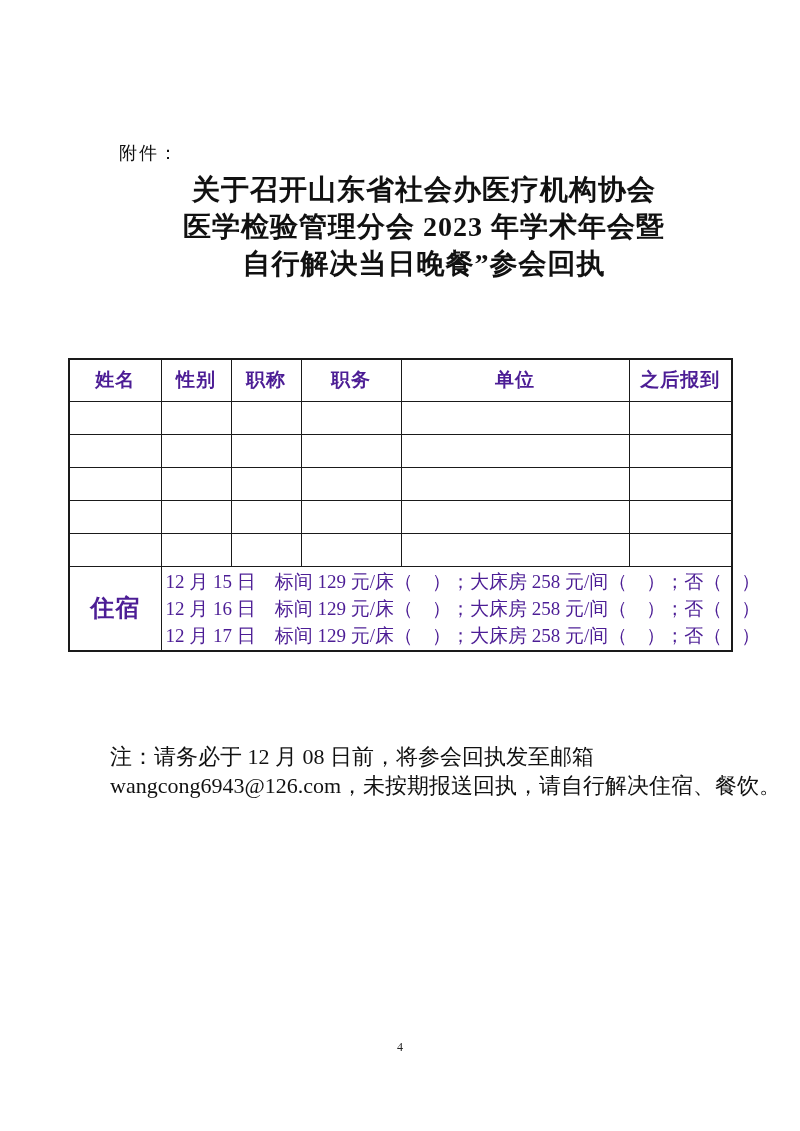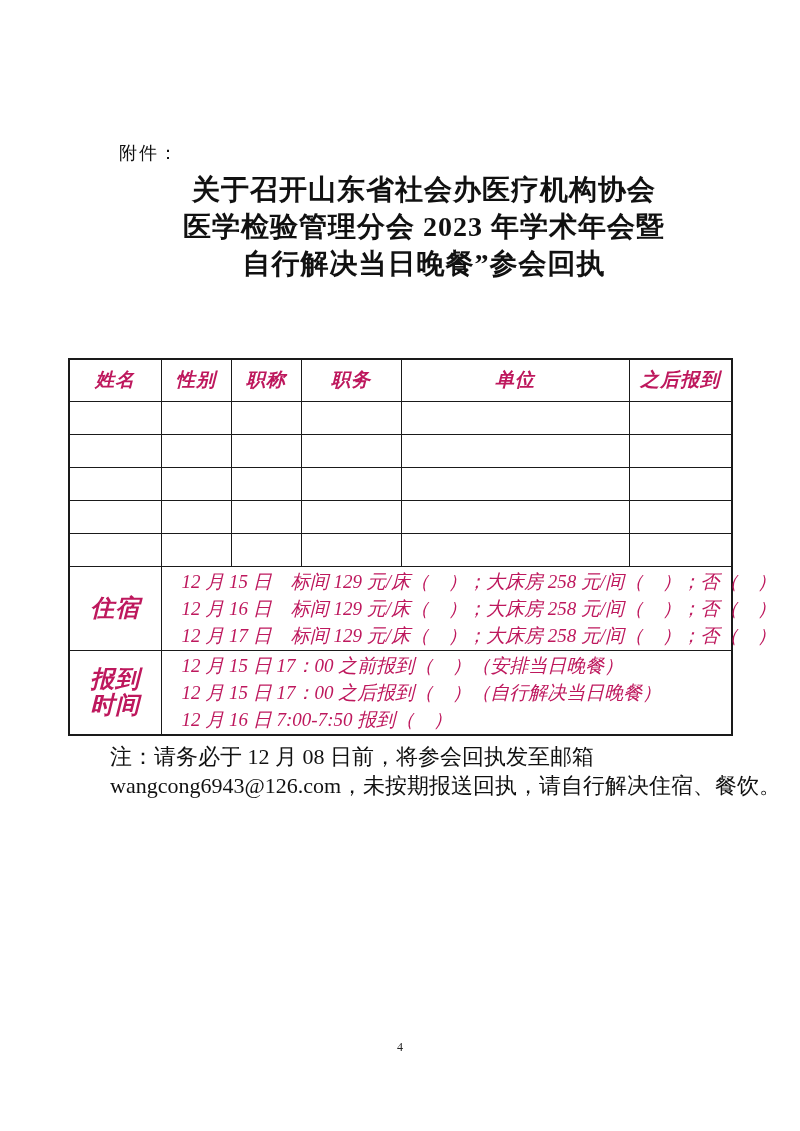--- a/index.html
+++ b/index.html
@@ -28,22 +28,21 @@
     line-height: 37px;
     letter-spacing: 1px;
     padding-left: 48px;
   }
   table.form {
     position: absolute; left: 68px; top: 358px;
     width: 663px;
     border-collapse: collapse;
     table-layout: fixed;
     font-size: 19px;
-    color: #be185d;
-    font-style: italic;
+    color: #4c1d95;
   }
   table.form, table.form th, table.form td {
     border: 1.6px solid #1a1a1a;
   }
   table.form { border-width: 2px; }
   table.form th {
     font-weight: bold;
     height: 42px;
     text-align: center;
     vertical-align: middle;
@@ -54,23 +53,24 @@
   td.label-cell {
     text-align: center;
     vertical-align: middle;
     font-weight: bold;
     font-size: 24px;
     letter-spacing: 1px;
     line-height: 26px;
   }
   td.content-cell {
     vertical-align: middle;
-    padding: 1px 2px 1px 20px;
+    padding: 1px 2px 1px 4px;
     line-height: 27px;
     white-space: nowrap;
+    text-align: right;
   }
   tr.accommodation-row td { height: 79px; }
   tr.checkin-row td { height: 82px; }
   .note {
     position: absolute; left: 110px; top: 743px;
     font-size: 22px;
     line-height: 28.5px;
   }
   .page-number {
     position: absolute; left: 0; top: 1040px; width: 800px;
@@ -153,31 +153,20 @@
           <td></td>
       </tr>
       <tr class="accommodation-row">
         <td class="label-cell">住宿</td>
         <td class="content-cell" colspan="5">
           <div>12 月 15 日　标间 129 元/床（　）；大床房 258 元/间（　）；否（　）</div>
           <div>12 月 16 日　标间 129 元/床（　）；大床房 258 元/间（　）；否（　）</div>
           <div>12 月 17 日　标间 129 元/床（　）；大床房 258 元/间（　）；否（　）</div>
         </td>
       </tr>
-      <tr class="checkin-row">
-        <td class="label-cell">
-          <div>报到</div>
-          <div>时间</div>
-        </td>
-        <td class="content-cell" colspan="5">
-          <div>12 月 15 日 17：00 之前报到（　）（安排当日晚餐）</div>
-          <div>12 月 15 日 17：00 之后报到（　）（自行解决当日晚餐）</div>
-          <div>12 月 16 日 7:00-7:50 报到（　）</div>
-        </td>
-      </tr>
     </tbody>
   </table>
 
   <div class="note">
     <div>注：请务必于 12 月 08 日前，将参会回执发至邮箱</div>
     <div>wangcong6943@126.com，未按期报送回执，请自行解决住宿、餐饮。</div>
   </div>
 
   <div class="page-number">4</div>
 

